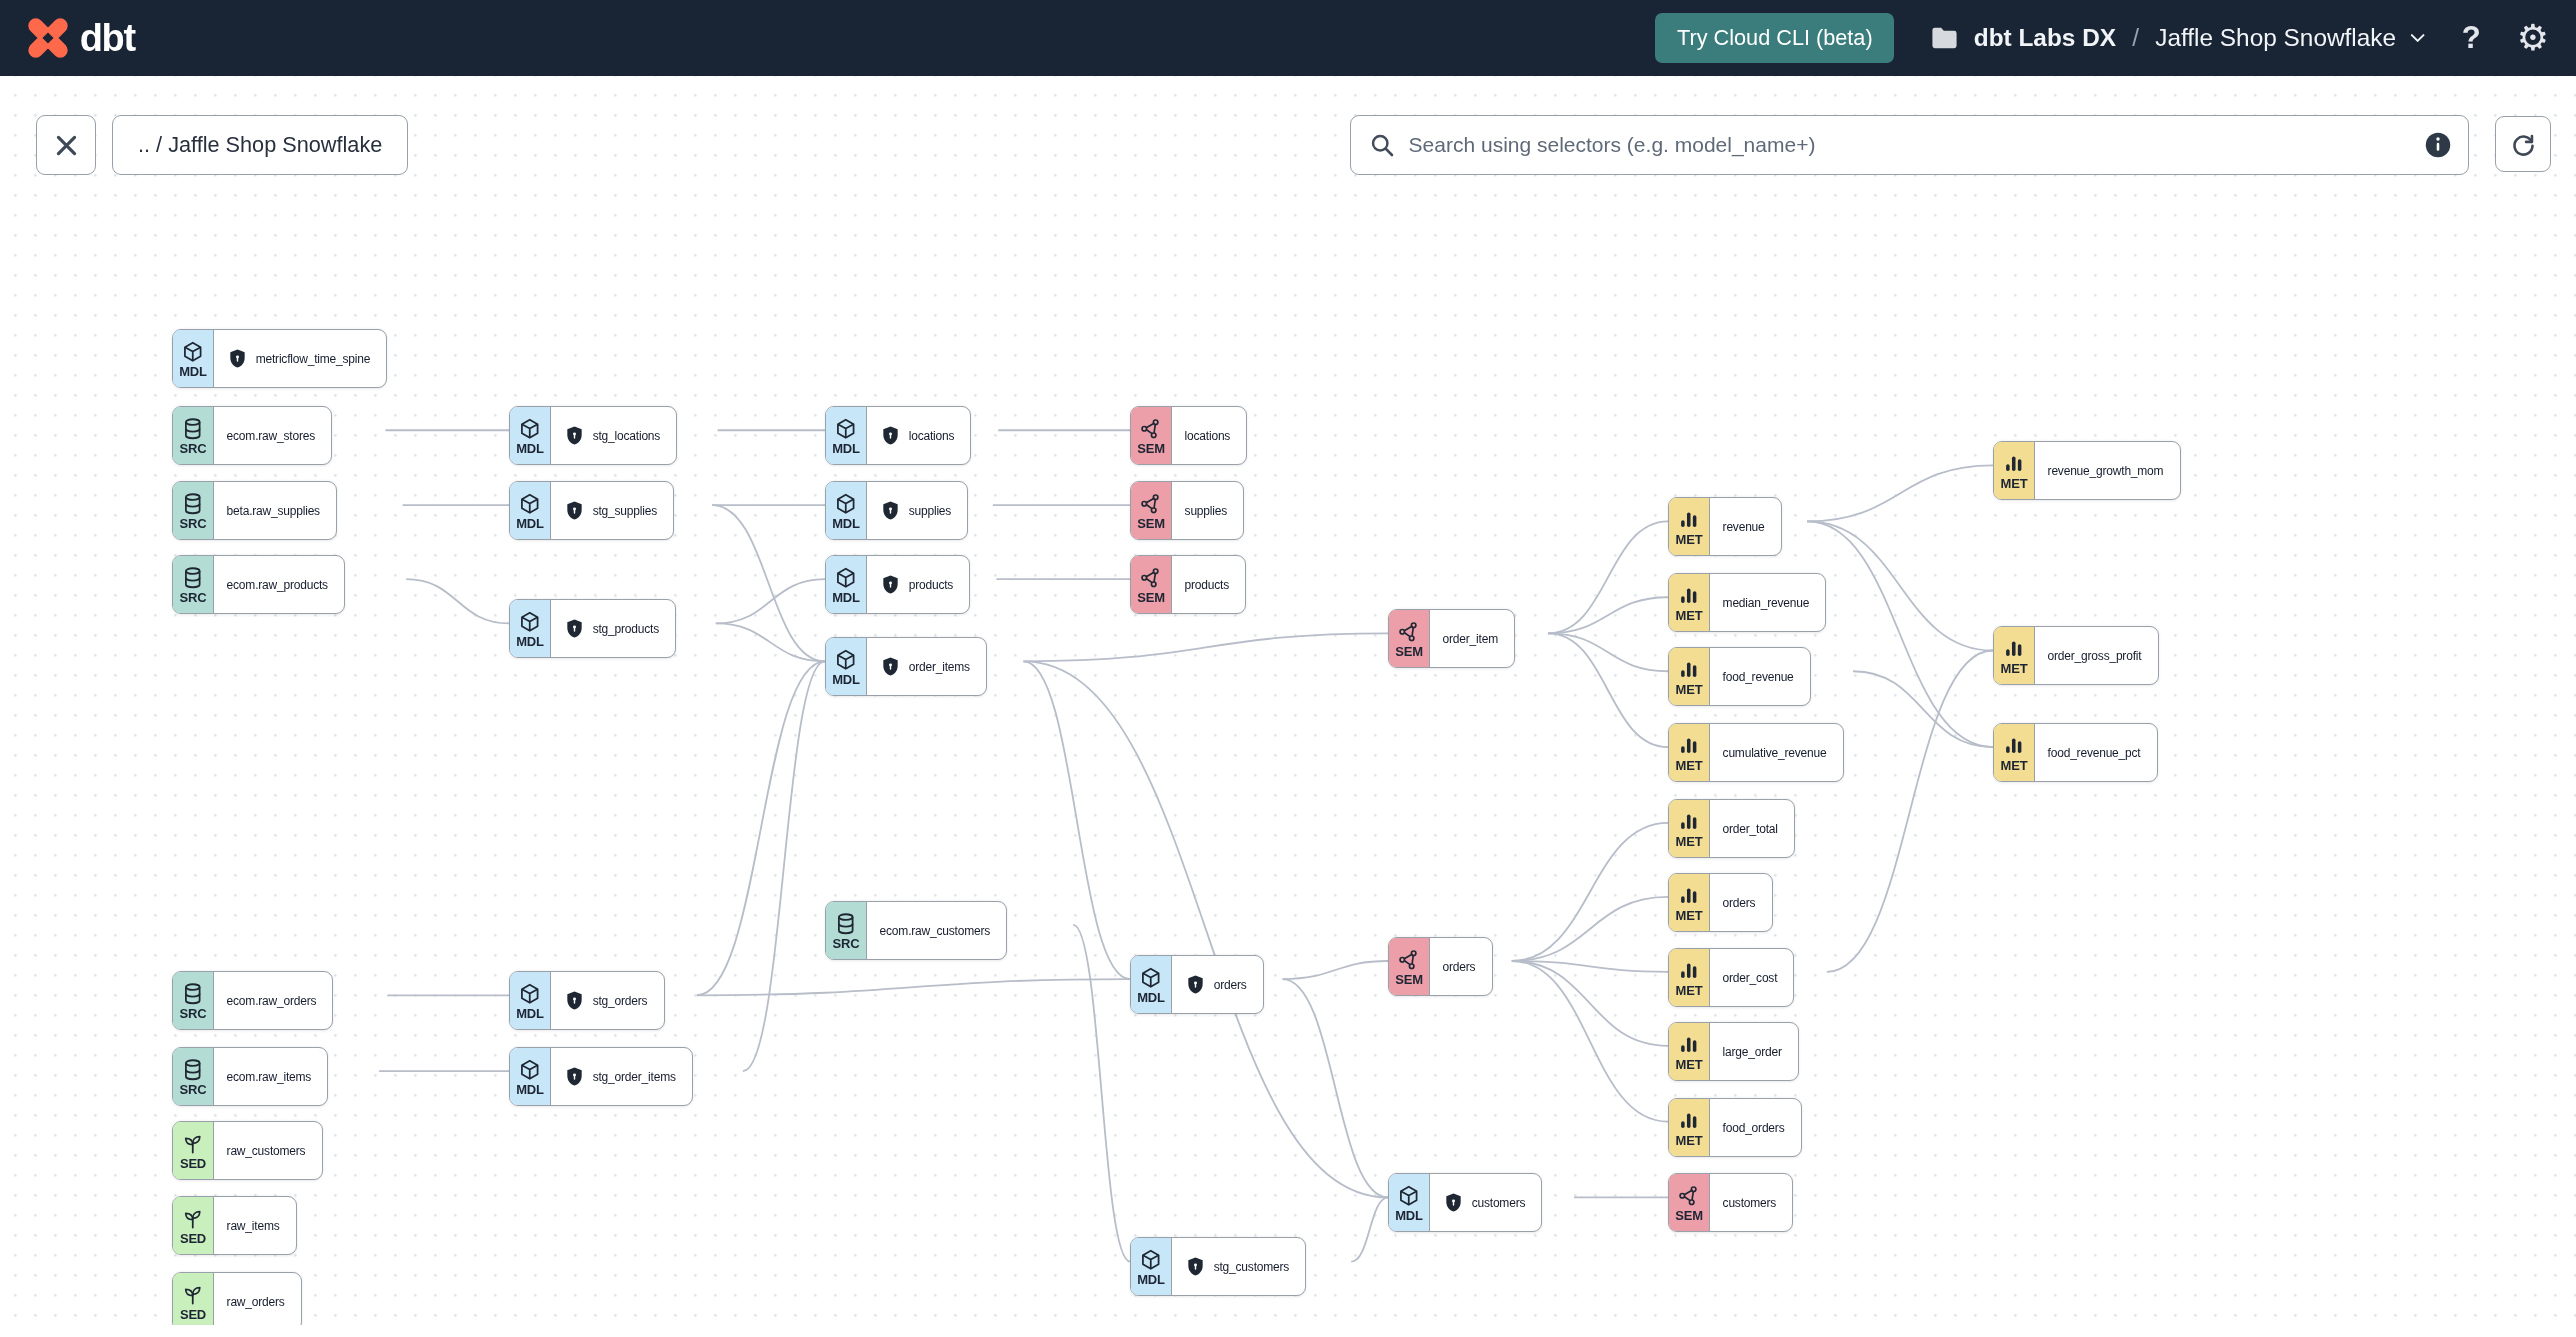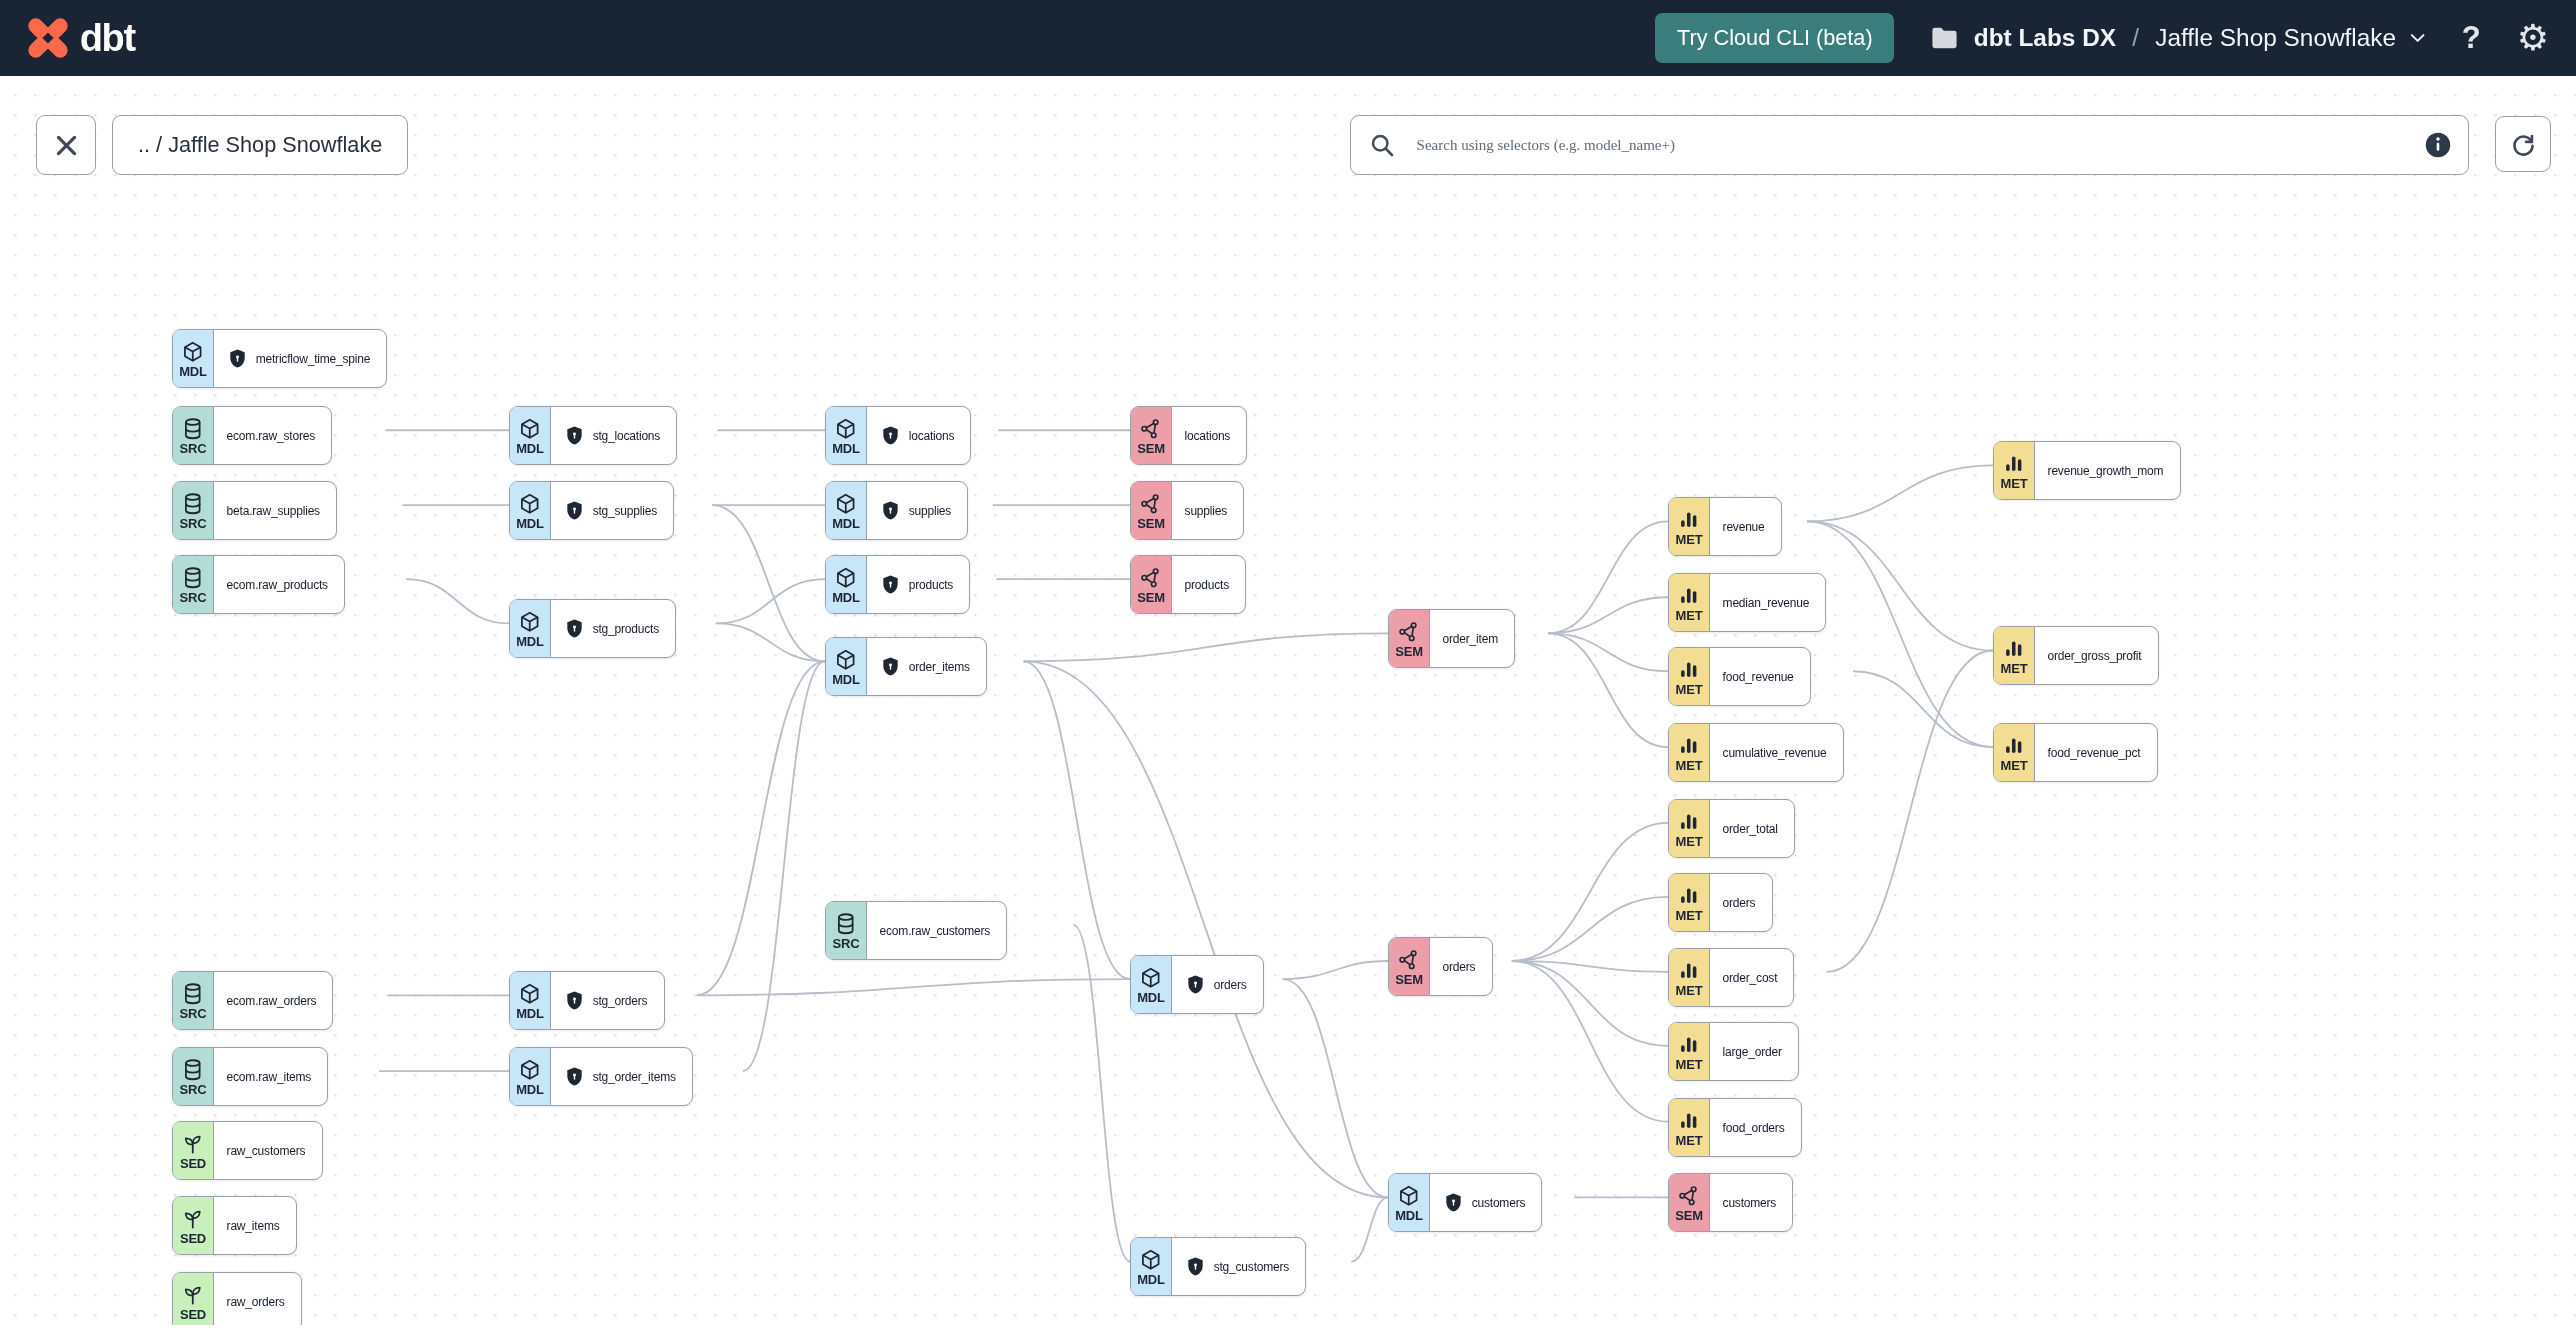--- a/index.html
+++ b/index.html
@@ -30,22 +30,22 @@
   .icon-btn { display:flex; align-items:center; justify-content:center; cursor:pointer; }
   .help-glyph { color:#e3e7ec; font-size:31px; font-weight:700; }
   .gear-glyph { color:#e3e7ec; font-size:36px; font-family:"DejaVu Sans", sans-serif; line-height:1; }
 
   
   .chip { position:absolute; background:#ffffff; border:1.4px solid #98a0aa; border-radius:9px;
           display:flex; align-items:center; z-index:30; }
   .close-btn { left:36px; top:115px; width:60px; height:60px; justify-content:center; cursor:pointer; }
   .breadcrumb-chip { left:112px; top:115px; height:60px; padding:0 25px; font-size:21.7px; color:#28303e; cursor:pointer; }
   .search-wrap { left:1350px; top:115px; width:1119px; height:60px; padding:0 16.2px 0 18px; gap:12.6px; }
-  .search-wrap input { flex:1; border:none; outline:none; font-size:15px; color:#28303e;
-                       font-family:Liberation Serif, serif; background:transparent;margin-left:8px; }
+  .search-wrap input { flex:1; border:none; outline:none; font-size:21px; color:#28303e;
+                       font-family:Liberation Sans, sans-serif; background:transparent; }
   .search-wrap input::placeholder { color:#5f6a78; }
   .refresh-btn { left:2495px; top:116px; width:56px; height:56px; justify-content:center; cursor:pointer; }
 
   
   #edges-layer { position:absolute; top:0; left:0; z-index:5; }
   #nodes-layer { position:absolute; top:0; left:0; width:2576px; height:1338px; z-index:10; }
   .node { position:absolute; display:inline-flex; align-items:stretch; height:59px;
           background:#ffffff; border:1.4px solid #98a0aa; border-radius:9px;
           box-shadow:0 0.9px 2.7px rgba(26,32,44,.10); cursor:pointer; }
   .badge { width:41px; display:flex; flex-direction:column; align-items:center; justify-content:center;

